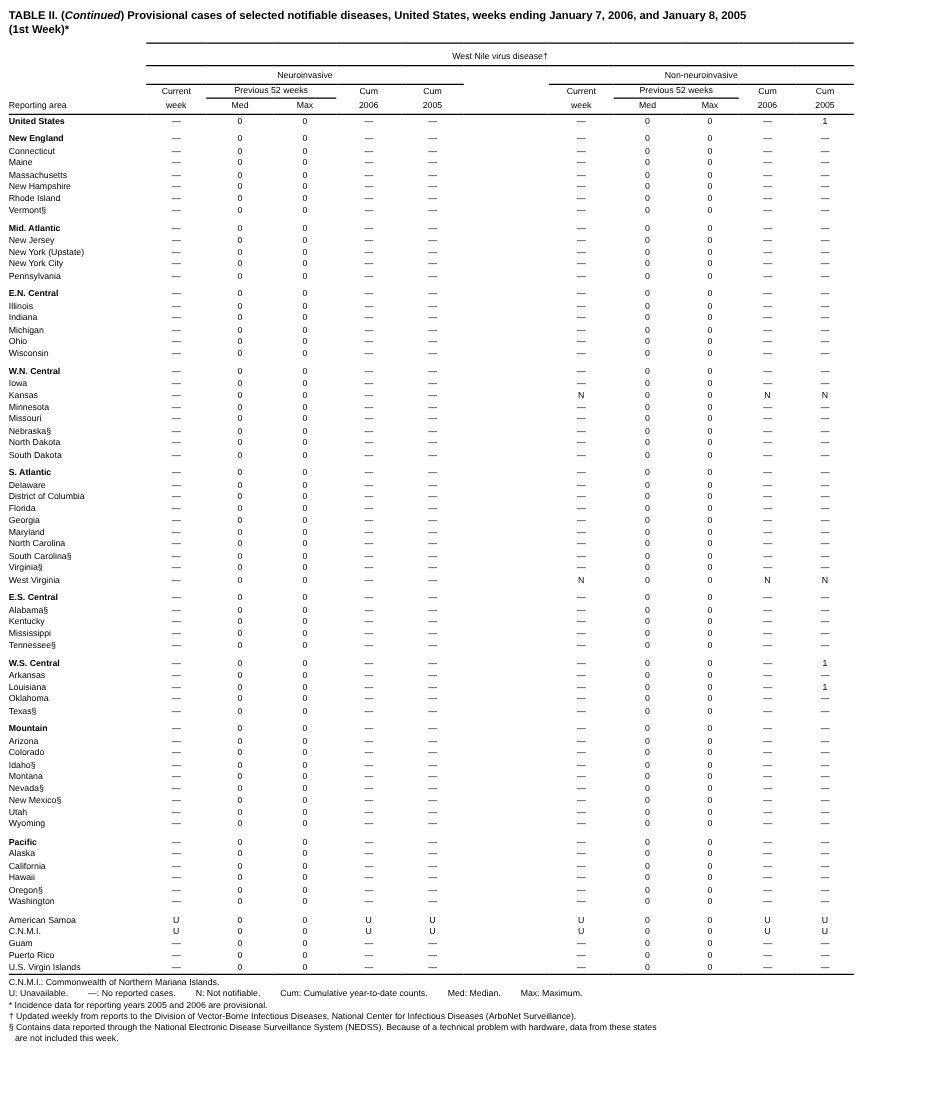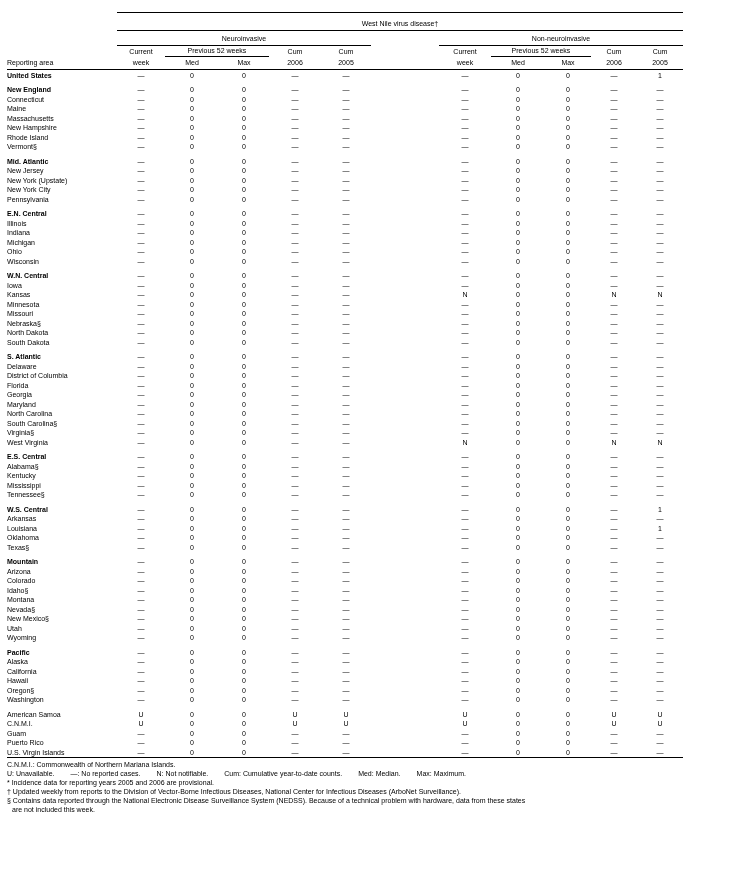--- a/index.html
+++ b/index.html
@@ -22,20 +22,24 @@
   .footnotes{margin-top:2px;}
   .fn{font-size:7px;line-height:9px;}
   .fn.cont{padding-left:5px;}
   .fn.legend span{margin-right:16px;}
 </style>
 </head>
 <body>
 
 <div class="page">
 
+  <div class="title">
+    <span>TABLE II. (</span><span class="cont">Continued</span><span>) Provisional cases of selected notifiable diseases, United States, weeks ending January 7, 2006, and January 8, 2005</span>
+    <div>(1st Week)*</div>
+  </div>
 
   <table class="wnv">
     <colgroup>
       <col style="width:110px">
         <col style="width:48px">
         <col style="width:54px">
         <col style="width:50px">
         <col style="width:52px">
         <col style="width:50px">
         <col style="width:68px">

